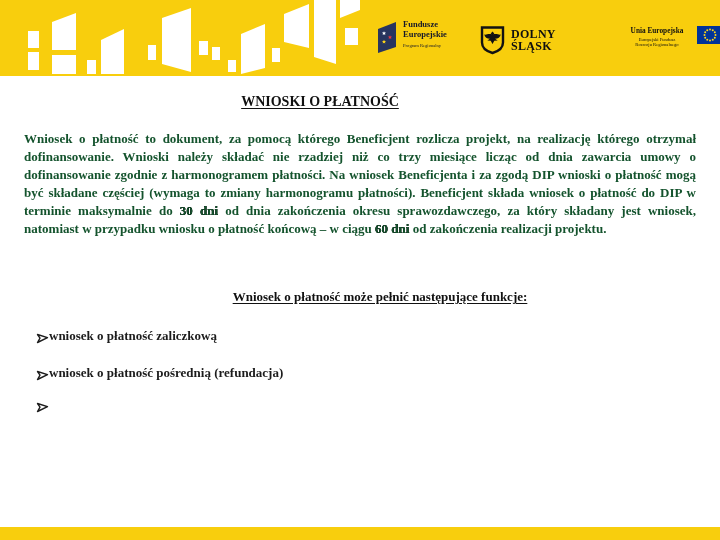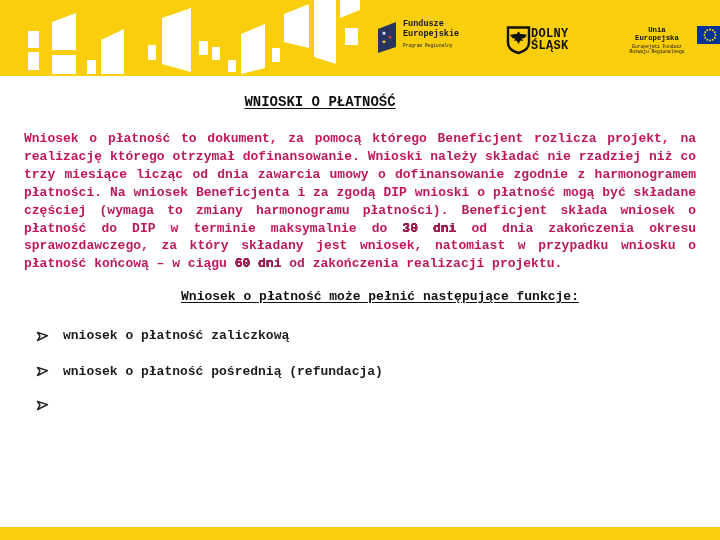--- a/index.html
+++ b/index.html
@@ -1,57 +1,57 @@
 <!DOCTYPE html>
 <html><head>
 <meta charset="utf-8">
 <style>
   html,body{margin:0;padding:0;background:#888;}
   .slide{
     position:relative;width:720px;height:540px;background:#ffffff;
-    font-family:Liberation Mono, monospace;overflow:hidden;
+    font-family:Liberation Serif, serif;overflow:hidden;
   }
   
   .band{position:absolute;left:0;top:0;width:720px;height:76px;background:#F8CE0D;}
   .band svg.decor{position:absolute;left:0;top:0;}
   .logos{position:absolute;left:0;top:0;width:720px;height:76px;}
   .logo{position:absolute;display:flex;align-items:flex-start;color:#15182b;}
   .fe-logo{left:376px;top:20px;gap:5px;}
   .fe-text .l1{font-size:8.5px;font-weight:bold;line-height:9.5px;color:#15182b;}
   .fe-text .l3{font-size:4.6px;margin-top:4px;color:#15182b;}
-  .ds-logo{left:506px;top:26px;align-items:center;}
+  .ds-logo{left:480px;top:26px;gap:6px;align-items:center;}
   .ds-text{font-size:12px;font-weight:bold;line-height:11.5px;letter-spacing:.3px;color:#101010;}
   .ue-logo{left:628px;top:26px;gap:11px;}
   .ue-text{text-align:center;width:58px;}
   .ue-text .l1{font-size:7.3px;font-weight:bold;color:#101010;}
   .ue-text .l2{font-size:4.6px;margin-top:2px;color:#101010;line-height:5.4px;}
   
   .strip{position:absolute;left:0;top:527px;width:720px;height:13px;background:#F8CE0D;}
   
   .title{
     position:absolute;left:0;top:94px;width:640px;text-align:center;
     font-size:14px;font-weight:bold;color:#111;
     text-decoration:underline;text-underline-offset:2px;
   }
   .para{
     position:absolute;left:24px;top:130px;width:672px;
-    font-size:13px;line-height:17.9px;font-weight:bold;color:#be185d;
+    font-size:13px;line-height:17.9px;font-weight:bold;color:#14532d;
     text-align:justify;
   }
   .para .xb{text-shadow:0 0 .5px #000,0 0 .5px #000;}
   .subtitle{
     position:absolute;left:0;top:289px;width:720px;text-align:center;
     font-size:13px;font-weight:bold;color:#111;
     text-decoration:underline;text-underline-offset:2px;padding-left:20px;
   }
   ul.funcs{
     position:absolute;left:36px;top:328px;margin:0;padding:0;list-style:none;
   }
   ul.funcs li{
-    display:flex;align-items:center;gap:14px;margin-bottom:20.5px;
+    display:flex;align-items:flex-end;gap:0;margin-bottom:20.5px;
     font-size:13px;font-weight:bold;color:#1c1c1c;
   }
   ul.funcs li svg{flex:0 0 auto;}
   .footerline{
     position:absolute;left:0;top:482px;width:720px;text-align:center;
     font-size:13px;font-weight:bold;color:#111;
     text-decoration:underline;text-underline-offset:2px;
   }
 </style>
 </head>

